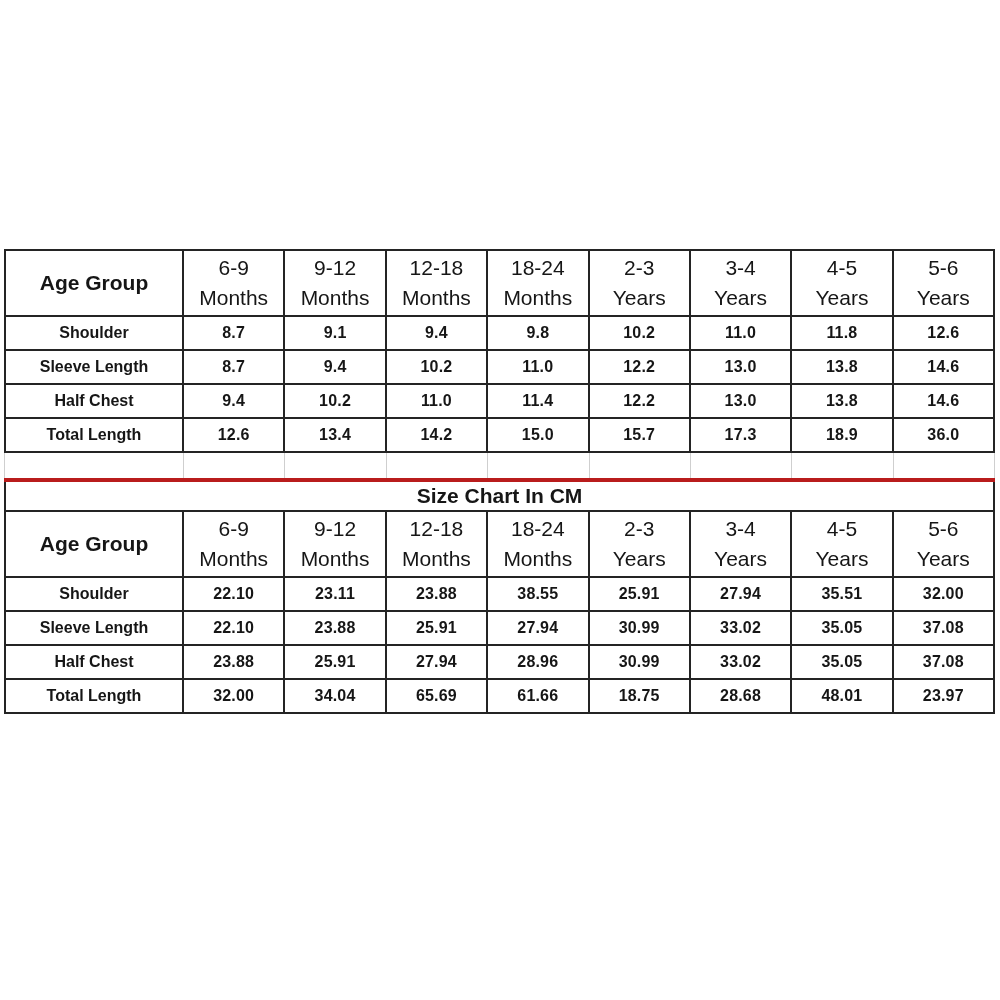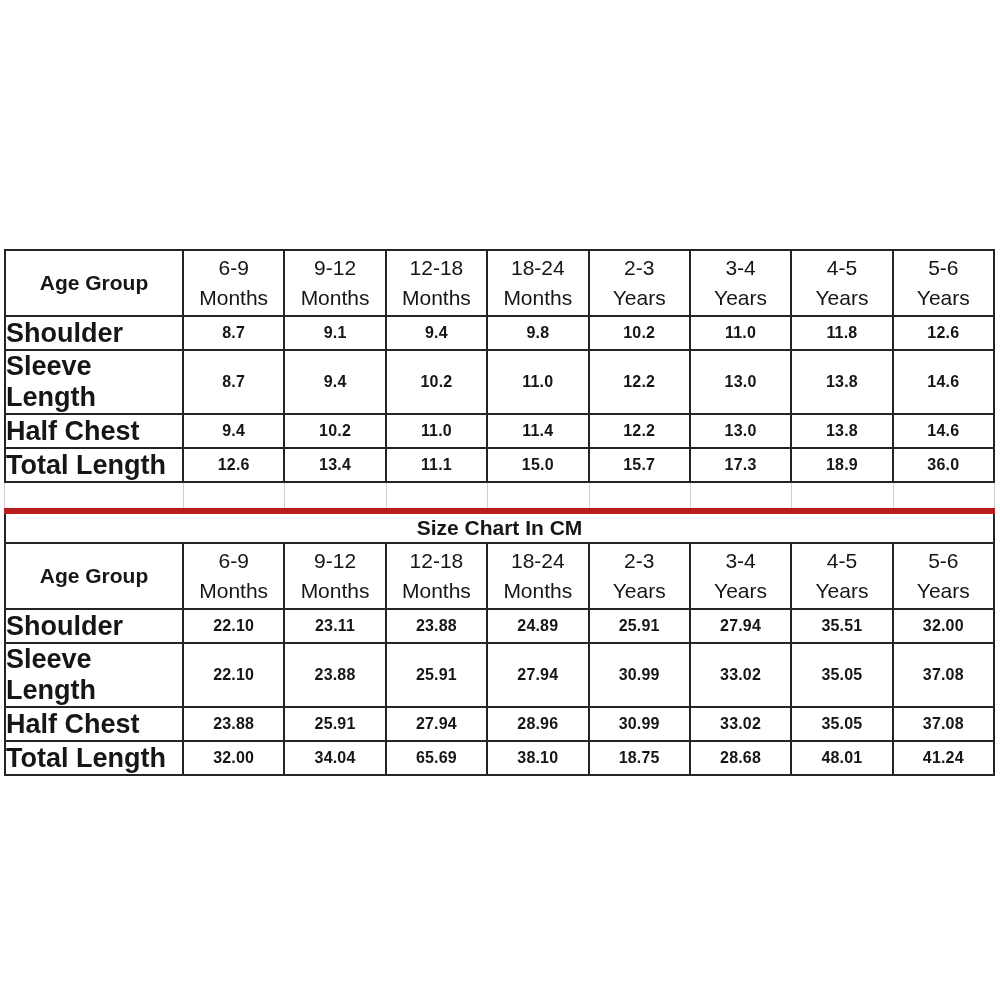--- a/index.html
+++ b/index.html
@@ -16,35 +16,35 @@
   .size-table th, .size-table td { border: 2px solid #242424; padding: 0; }
 
   .title-cell {
     height: 28px;
     border-top: 1px solid #c6c6c6;
     border-left: 1px solid #c6c6c6;
     border-bottom: 3px solid #242424;
     text-align: center; vertical-align: middle;
     font-weight: 700; font-size: 21px;
   }
-  .cm-table .title-cell { border-top: 6px solid #b91c1c; }
+  .cm-table .title-cell { border-top: 4px solid #b91c1c; }
 
   .corner-cell {
     font-size: 21px; font-weight: 700;
     text-align: center; vertical-align: middle;
   }
   .age-cell {
     height: 64px; font-size: 21px; font-weight: 400;
     text-align: center; vertical-align: middle;
   }
   .age-cell .age-line { display: block; line-height: 30px; text-align: center; }
 
   .row-label {
-    height: 32px; font-size: 27px; font-weight: 700;
-    text-align: left; vertical-align: middle;
+    height: 32px; font-size: 16px; font-weight: 700;
+    text-align: center; vertical-align: middle;
   }
   .value-cell {
     height: 32px; font-size: 16px; font-weight: 700;
     text-align: center; vertical-align: middle;
     letter-spacing: 0.2px;
   }
 
   .spacer {
     display: flex; height: 25px; background: #ffffff;
     border-left: 1px solid #cfcfcf; border-right: 1px solid #cfcfcf;
@@ -135,21 +135,21 @@
           <td class="value-cell">11.4</td>
           <td class="value-cell">12.2</td>
           <td class="value-cell">13.0</td>
           <td class="value-cell">13.8</td>
           <td class="value-cell">14.6</td>
         </tr>
         <tr>
           <th class="row-label">Total Length</th>
           <td class="value-cell">12.6</td>
           <td class="value-cell">13.4</td>
-          <td class="value-cell">11.1</td>
+          <td class="value-cell">14.2</td>
           <td class="value-cell">15.0</td>
           <td class="value-cell">15.7</td>
           <td class="value-cell">17.3</td>
           <td class="value-cell">18.9</td>
           <td class="value-cell">36.0</td>
         </tr>
       </tbody>
     </table>
 
   <div class="spacer">
@@ -213,21 +213,21 @@
           <th class="age-cell">
             <span class="age-line">5-6</span>
             <span class="age-line">Years</span>
           </th>
         </tr>
         <tr>
           <th class="row-label">Shoulder</th>
           <td class="value-cell">22.10</td>
           <td class="value-cell">23.11</td>
           <td class="value-cell">23.88</td>
-          <td class="value-cell">24.89</td>
+          <td class="value-cell">38.55</td>
           <td class="value-cell">25.91</td>
           <td class="value-cell">27.94</td>
           <td class="value-cell">35.51</td>
           <td class="value-cell">32.00</td>
         </tr>
         <tr>
           <th class="row-label">Sleeve Length</th>
           <td class="value-cell">22.10</td>
           <td class="value-cell">23.88</td>
           <td class="value-cell">25.91</td>
@@ -246,21 +246,21 @@
           <td class="value-cell">30.99</td>
           <td class="value-cell">33.02</td>
           <td class="value-cell">35.05</td>
           <td class="value-cell">37.08</td>
         </tr>
         <tr>
           <th class="row-label">Total Length</th>
           <td class="value-cell">32.00</td>
           <td class="value-cell">34.04</td>
           <td class="value-cell">65.69</td>
-          <td class="value-cell">38.10</td>
+          <td class="value-cell">61.66</td>
           <td class="value-cell">18.75</td>
           <td class="value-cell">28.68</td>
           <td class="value-cell">48.01</td>
-          <td class="value-cell">41.24</td>
+          <td class="value-cell">23.97</td>
         </tr>
       </tbody>
     </table>
 </div>
 
 </body></html>

